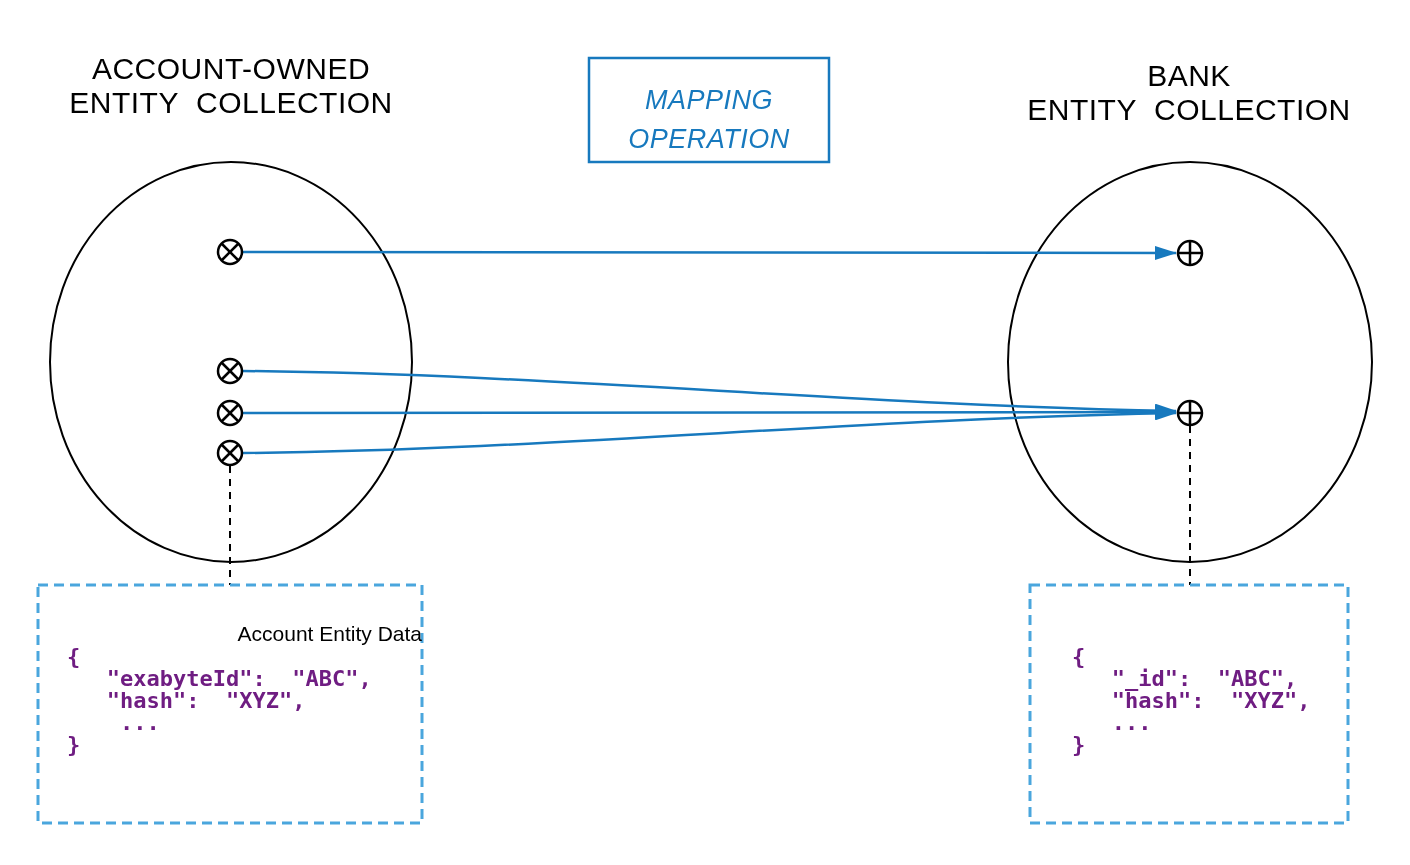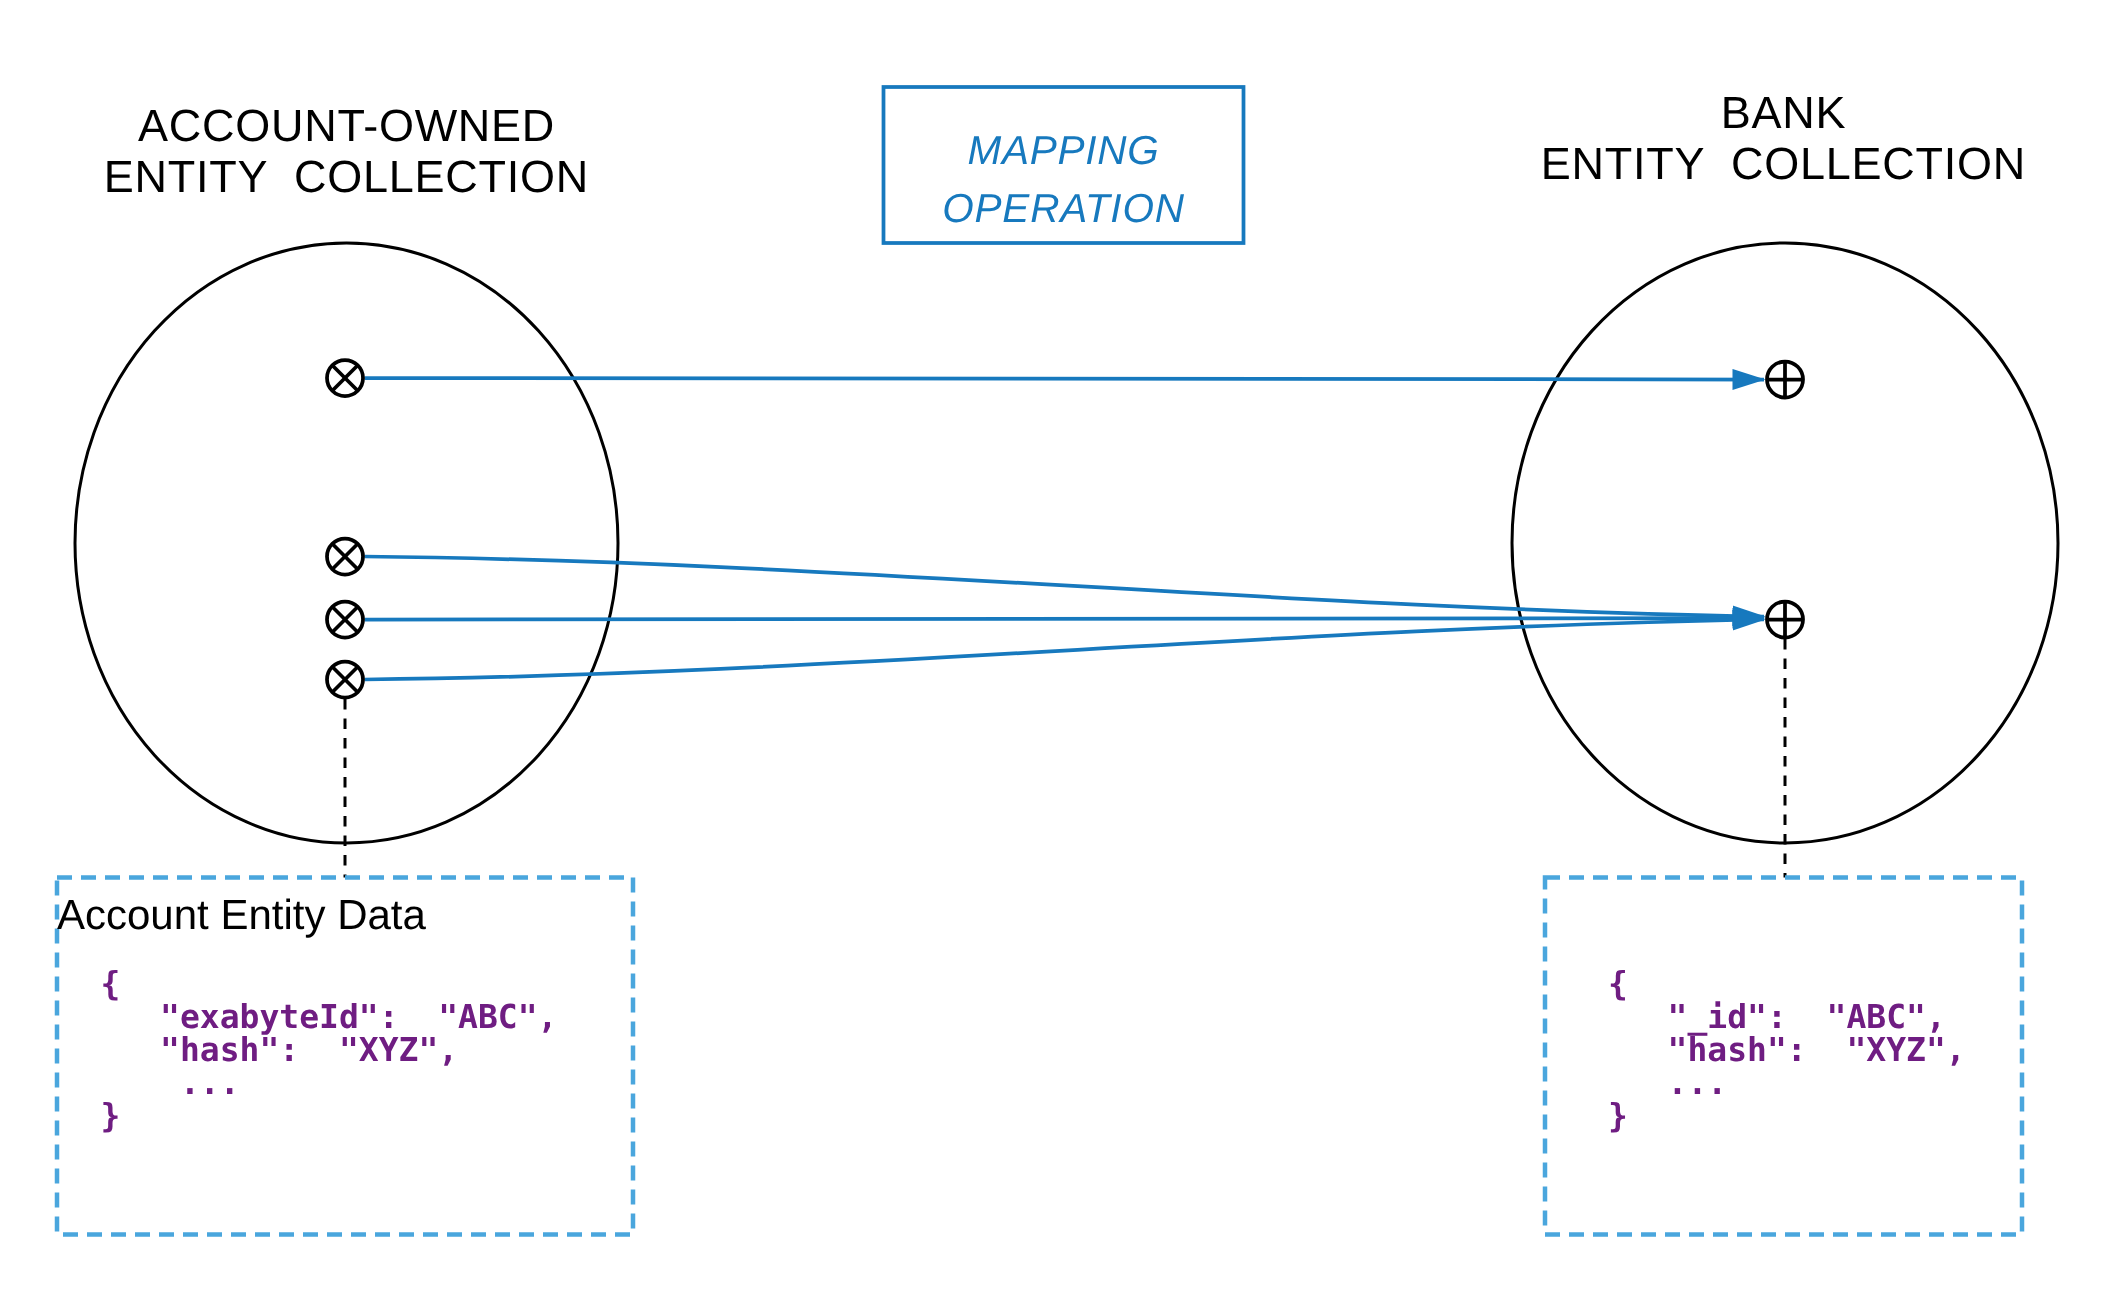--- a/index.html
+++ b/index.html
@@ -22,30 +22,30 @@
   #arrowhead path{fill:var(--arrow-blue);}
   .map-rect{fill:#fff;stroke:var(--arrow-blue);stroke-width:2.5px;}
   .callout-rect{fill:none;stroke:var(--dash-blue);stroke-width:3px;stroke-dasharray:10 6;}
   .connector{fill:none;stroke:var(--ink);stroke-width:2px;stroke-dasharray:7 6;}
 
   .txt{position:absolute;white-space:pre-wrap;color:var(--ink);}
   .collection-title{
     width:462px;text-align:center;font-size:30px;line-height:34px;
     letter-spacing:0.5px;
   }
-  .title-left{left:0px;top:68px;}
+  .title-left{left:0px;top:52px;}
   .title-right{left:958px;top:59px;}
   .mapping-label{
     left:589px;top:58px;width:240px;height:124px;
     display:flex;align-items:center;justify-content:center;text-align:center;
     color:var(--arrow-blue);font-style:italic;font-size:27px;line-height:39px;
     letter-spacing:0.5px;
   }
   .callout-title{
-    text-align:left;font-size:28px;line-height:24px;
+    text-align:right;font-size:21px;line-height:24px;margin-top:24px;
   }
   .callout-title-left{left:38px;top:598px;width:384px;}
   .callout-title-right{left:1030px;top:598px;width:318px;}
   pre.code{
     position:absolute;margin:0;
     font-family:"DejaVu Sans Mono","Liberation Mono",monospace;
     font-weight:bold;font-size:22px;line-height:22px;
     color:var(--code-purple);white-space:pre;
   }
   .code-left{left:67px;top:646px;}

